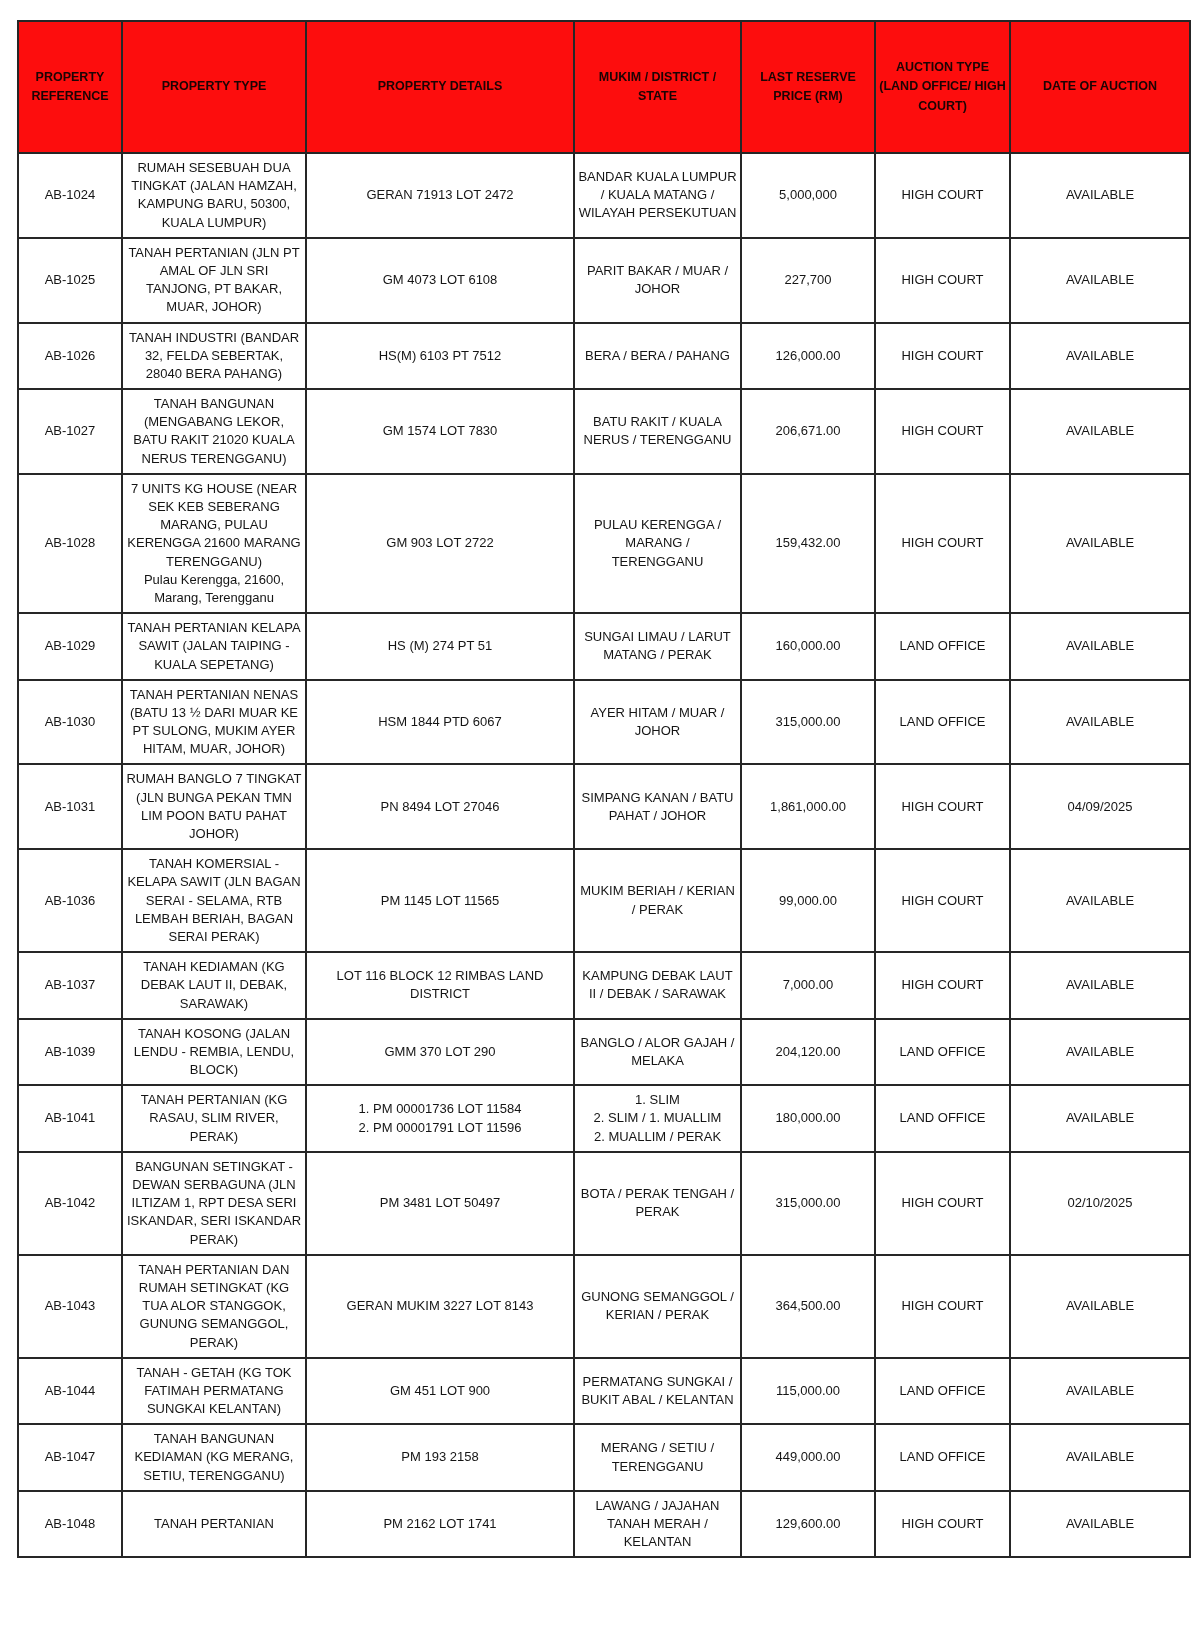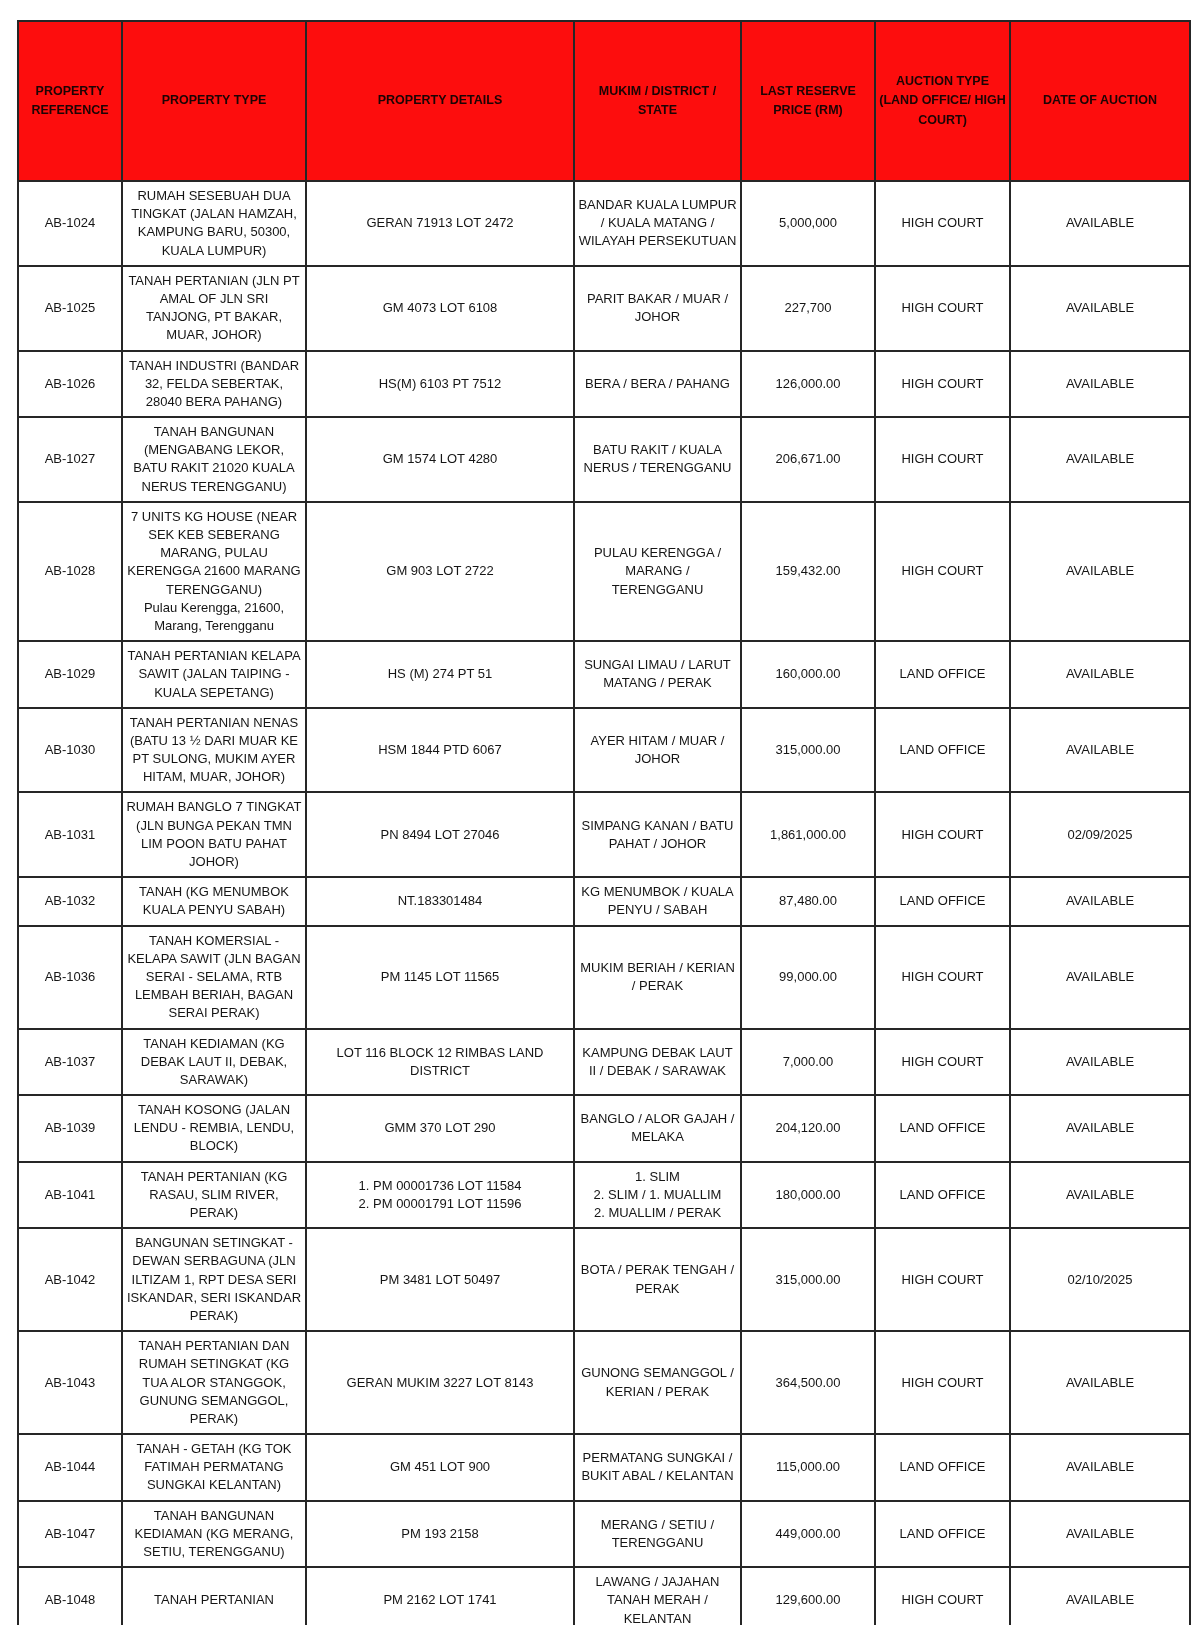--- a/index.html
+++ b/index.html
@@ -22,21 +22,21 @@
   }
   table.auction th,
   table.auction td{
     border:2px solid #262626;
     text-align:center;
     vertical-align:middle;
     box-sizing:border-box;
     overflow:hidden;
   }
   table.auction thead tr{
-    height:160px;
+    height:132px;
   }
   table.auction th{
     background:#fd0d0d;
     color:#1c0404;
     font-size:12.5px;
     font-weight:bold;
     line-height:1.55;
     padding:2px 3px;
   }
   table.auction td{
@@ -100,21 +100,21 @@
           <td class="c-type">TANAH INDUSTRI (BANDAR 32, FELDA SEBERTAK, 28040 BERA PAHANG)</td>
           <td class="c-details">HS(M) 6103 PT 7512</td>
           <td class="c-district">BERA / BERA / PAHANG</td>
           <td class="c-price">126,000.00</td>
           <td class="c-auction">HIGH COURT</td>
           <td class="c-date">AVAILABLE</td>
         </tr>
         <tr>
           <td class="c-reference">AB-1027</td>
           <td class="c-type">TANAH BANGUNAN (MENGABANG LEKOR, BATU RAKIT 21020 KUALA NERUS TERENGGANU)</td>
-          <td class="c-details">GM 1574 LOT 4280</td>
+          <td class="c-details">GM 1574 LOT 7830</td>
           <td class="c-district">BATU RAKIT / KUALA NERUS / TERENGGANU</td>
           <td class="c-price">206,671.00</td>
           <td class="c-auction">HIGH COURT</td>
           <td class="c-date">AVAILABLE</td>
         </tr>
         <tr>
           <td class="c-reference">AB-1028</td>
           <td class="c-type">7 UNITS KG HOUSE (NEAR SEK KEB SEBERANG MARANG, PULAU KERENGGA 21600 MARANG TERENGGANU)
 Pulau Kerengga, 21600, Marang, Terengganu</td>
           <td class="c-details">GM 903 LOT 2722</td>
@@ -141,30 +141,21 @@
           <td class="c-auction">LAND OFFICE</td>
           <td class="c-date">AVAILABLE</td>
         </tr>
         <tr>
           <td class="c-reference">AB-1031</td>
           <td class="c-type">RUMAH BANGLO 7 TINGKAT (JLN BUNGA PEKAN TMN LIM POON BATU PAHAT JOHOR)</td>
           <td class="c-details">PN 8494 LOT 27046</td>
           <td class="c-district">SIMPANG KANAN / BATU PAHAT / JOHOR</td>
           <td class="c-price">1,861,000.00</td>
           <td class="c-auction">HIGH COURT</td>
-          <td class="c-date">02/09/2025</td>
-        </tr>
-        <tr>
-          <td class="c-reference">AB-1032</td>
-          <td class="c-type">TANAH (KG MENUMBOK KUALA PENYU SABAH)</td>
-          <td class="c-details">NT.183301484</td>
-          <td class="c-district">KG MENUMBOK / KUALA PENYU / SABAH</td>
-          <td class="c-price">87,480.00</td>
-          <td class="c-auction">LAND OFFICE</td>
-          <td class="c-date">AVAILABLE</td>
+          <td class="c-date">04/09/2025</td>
         </tr>
         <tr>
           <td class="c-reference">AB-1036</td>
           <td class="c-type">TANAH KOMERSIAL - KELAPA SAWIT (JLN BAGAN SERAI - SELAMA, RTB LEMBAH BERIAH, BAGAN SERAI PERAK)</td>
           <td class="c-details">PM 1145 LOT 11565</td>
           <td class="c-district">MUKIM BERIAH / KERIAN / PERAK</td>
           <td class="c-price">99,000.00</td>
           <td class="c-auction">HIGH COURT</td>
           <td class="c-date">AVAILABLE</td>
         </tr>

